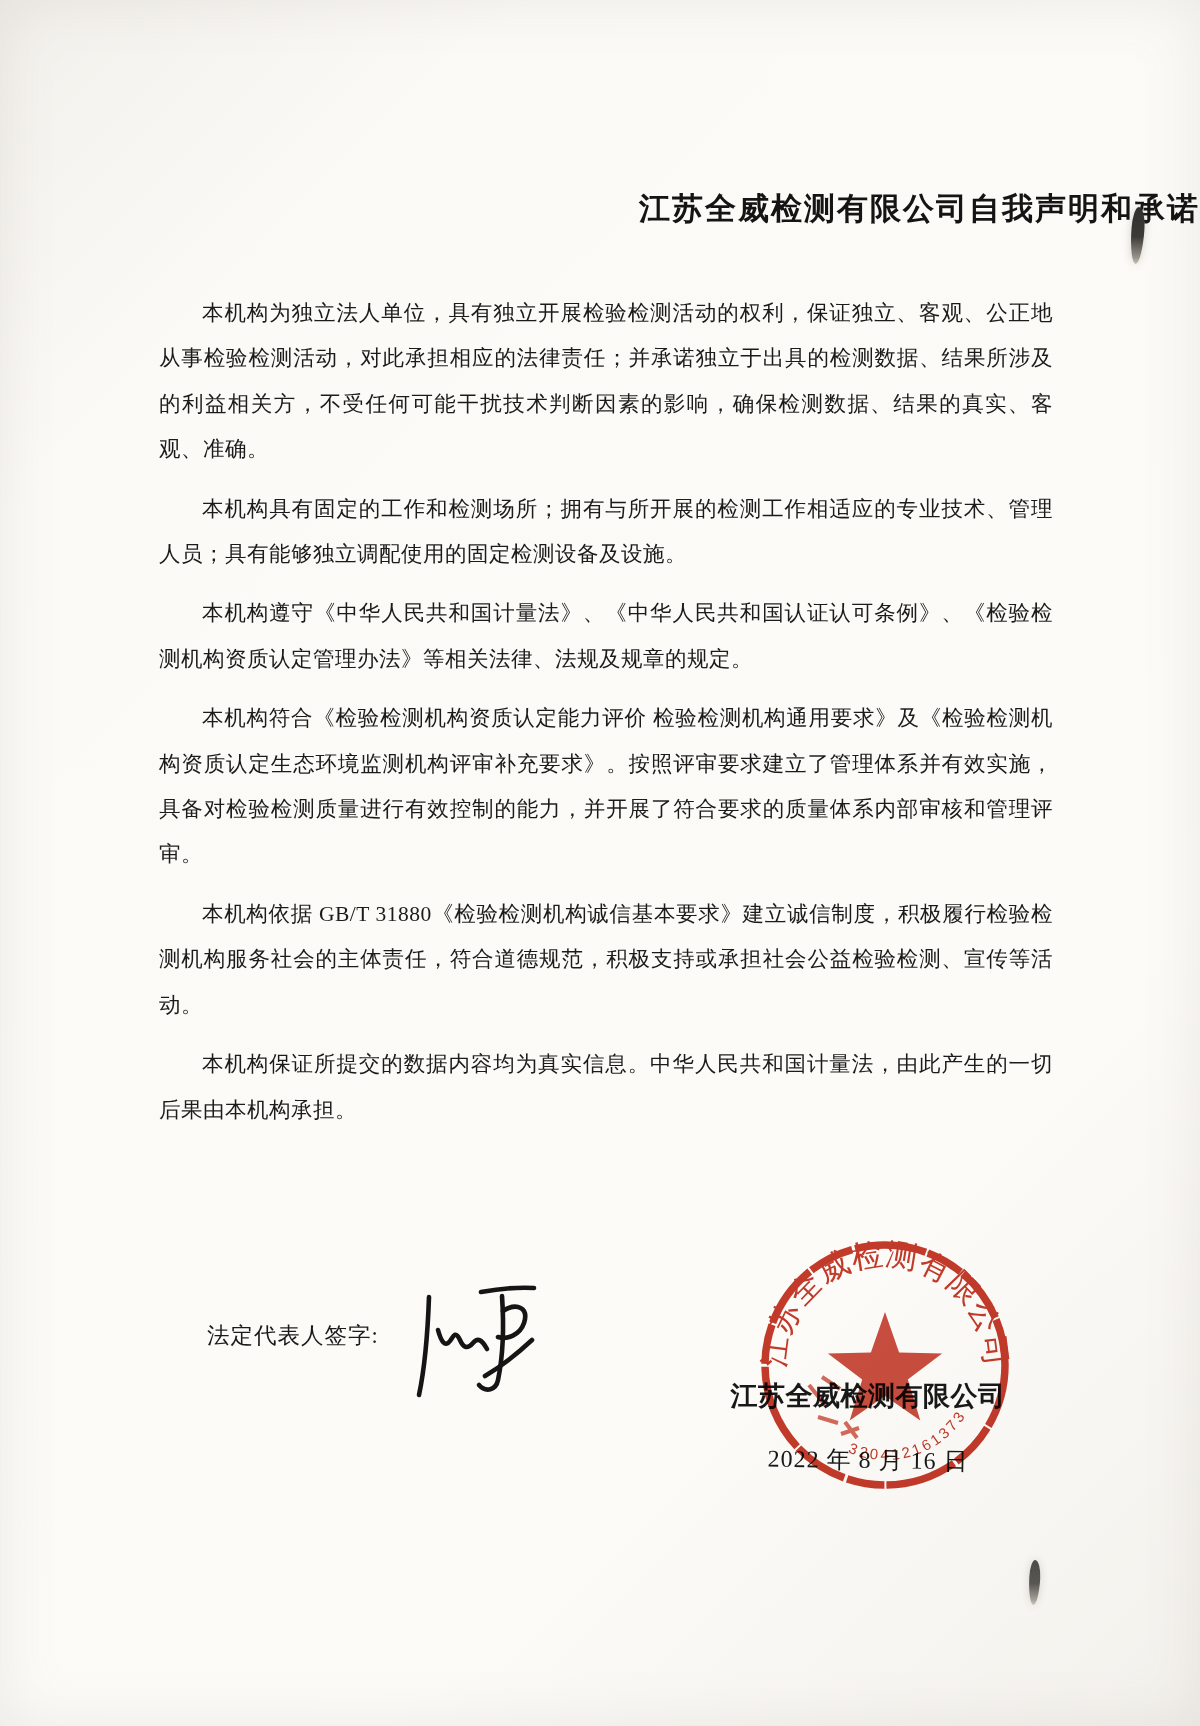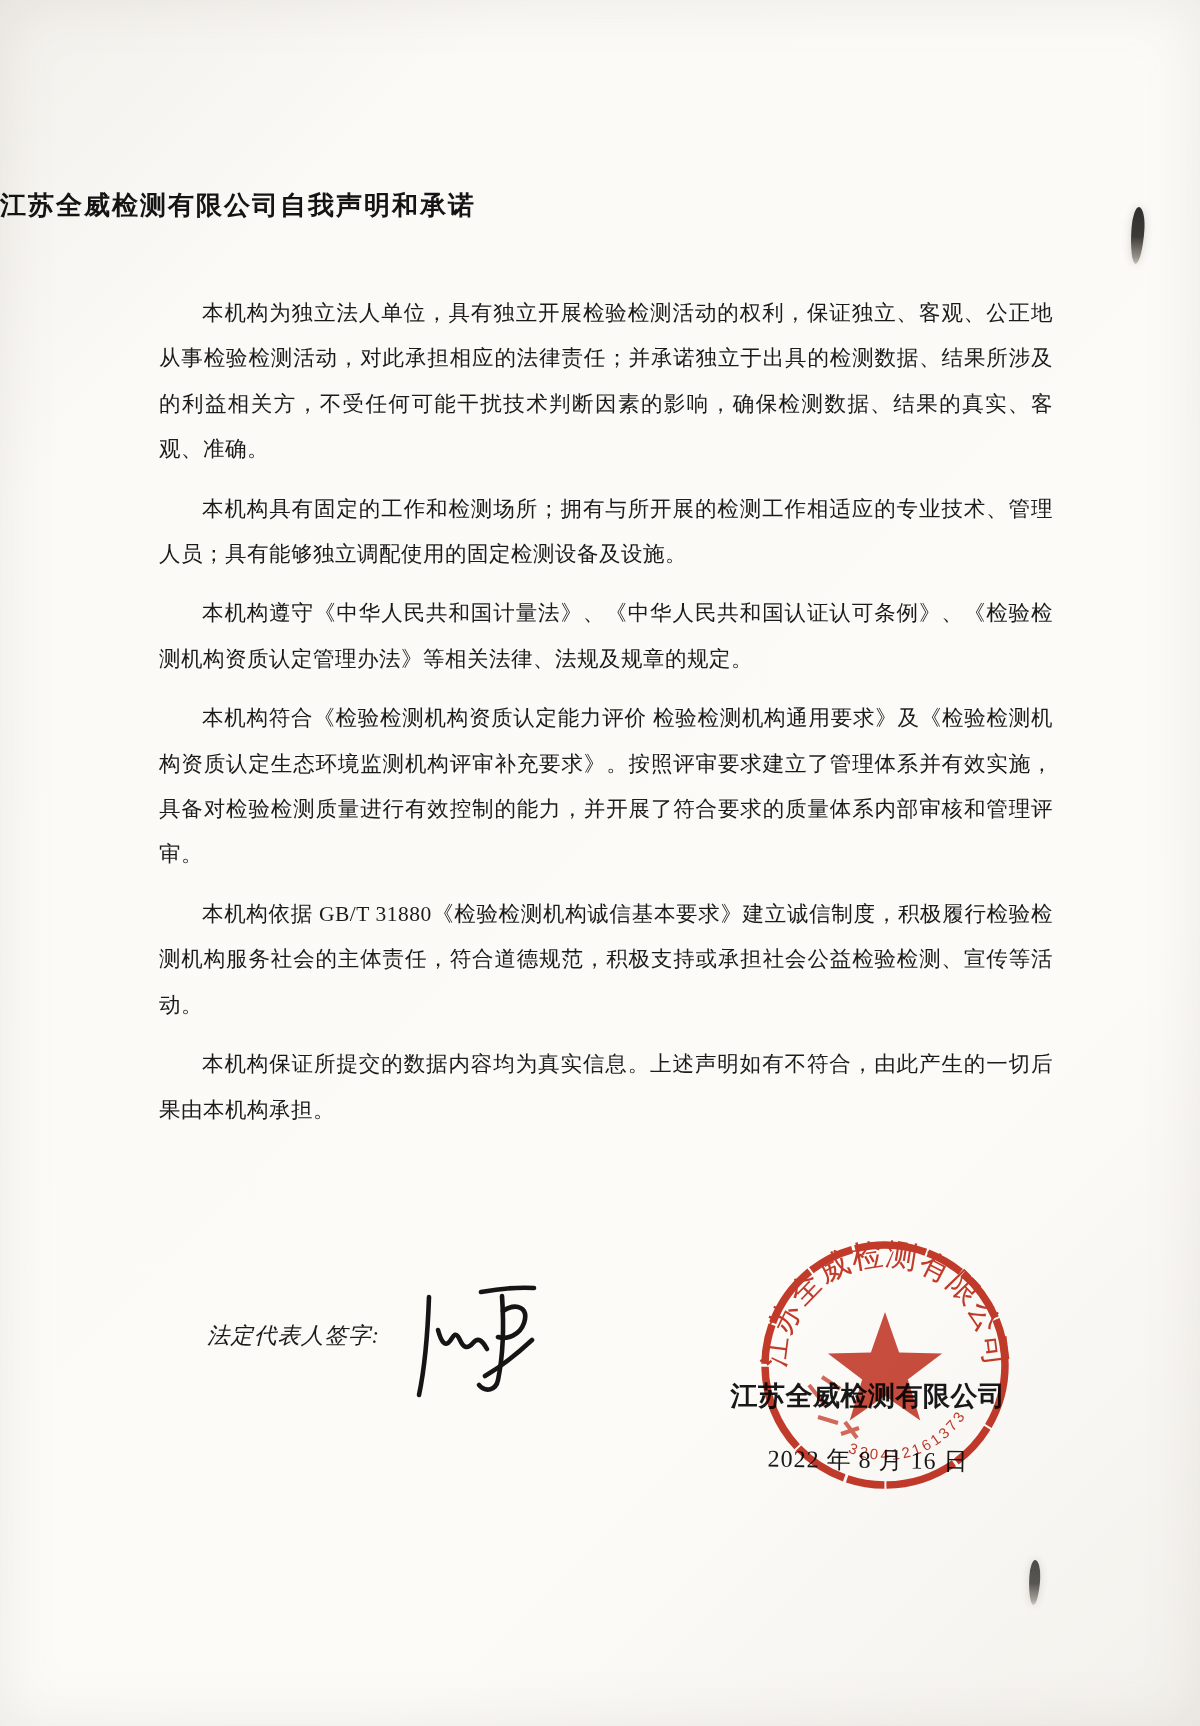--- a/index.html
+++ b/index.html
@@ -11,24 +11,24 @@
     overflow: hidden;
     background:
       linear-gradient(135deg, #f2f0eb 0%, #fbfaf7 18%, #fcfbf8 72%, #f3f1ec 100%);
     box-shadow: inset 0 0 60px rgba(120,115,105,0.12);
     font-family: "Liberation Serif", serif;
     color: #1c1c1c;
   }
   .doc-title {
     position: absolute;
     top: 188px; left: 0; right: 0;
-    text-align: left;
+    text-align: right;
     font-family: "Liberation Sans", sans-serif;
     font-weight: 700;
-    font-size: 26px;
+    font-size: 31px;
     letter-spacing: 2px;
     color: #141414;
   }
   .body-text {
     position: absolute;
     top: 277px;
     left: 145px;
     width: 922px;
     font-size: 21.5px;
     line-height: 45.4px;
@@ -37,21 +37,20 @@
     color: #1b1b1b;
   }
   .body-text p { margin: 14px; text-indent: 2em; }
   .sig-label {
     position: absolute;
     left: 207px;
     top: 1320px;
     font-size: 22.5px;
     letter-spacing: 1px;
     color: #1b1b1b;
-    font-style: italic;
   }
   .sig-svg {
     position: absolute;
     left: 406px;
     top: 1280px;
   }
   .sig-svg path {
     fill: none;
     stroke: #151515;
     stroke-width: 4.6;
@@ -102,21 +101,21 @@
 <div class="page">
 
   <div class="doc-title">江苏全威检测有限公司自我声明和承诺</div>
 
   <div class="body-text">
     <p>本机构为独立法人单位，具有独立开展检验检测活动的权利，保证独立、客观、公正地从事检验检测活动，对此承担相应的法律责任；并承诺独立于出具的检测数据、结果所涉及的利益相关方，不受任何可能干扰技术判断因素的影响，确保检测数据、结果的真实、客观、准确。</p>
     <p>本机构具有固定的工作和检测场所；拥有与所开展的检测工作相适应的专业技术、管理人员；具有能够独立调配使用的固定检测设备及设施。</p>
     <p>本机构遵守《中华人民共和国计量法》、《中华人民共和国认证认可条例》、《检验检测机构资质认定管理办法》等相关法律、法规及规章的规定。</p>
     <p>本机构符合《检验检测机构资质认定能力评价 检验检测机构通用要求》及《检验检测机构资质认定生态环境监测机构评审补充要求》。按照评审要求建立了管理体系并有效实施，具备对检验检测质量进行有效控制的能力，并开展了符合要求的质量体系内部审核和管理评审。</p>
     <p>本机构依据 GB/T 31880《检验检测机构诚信基本要求》建立诚信制度，积极履行检验检测机构服务社会的主体责任，符合道德规范，积极支持或承担社会公益检验检测、宣传等活动。</p>
-    <p>本机构保证所提交的数据内容均为真实信息。上述声明如有不符合，由此产生的一切后果由本机构承担。</p>
+    <p>本机构保证所提交的数据内容均为真实信息。中华人民共和国计量法，由此产生的一切后果由本机构承担。</p>
   </div>
 
   <div class="sig-label">法定代表人签字:</div>
 
   <svg class="sig-svg" width="150" height="130" viewBox="0 0 150 130">
     <path d="M 75 12 C 92 9, 112 7, 128 8"></path>
     <path d="M 23 17 C 22 45, 20 82, 13 115"></path>
     <path d="M 32 50 C 35 61, 39 68, 44 61 C 48 55, 50 51, 54 60 C 57 67, 61 70, 67 63 C 72 57, 76 60, 81 69"></path>
     <path d="M 96 16 C 98 45, 97 76, 92 100 C 90 110, 80 113, 73 105"></path>
     <path d="M 97 31 C 111 22, 123 28, 118 43 C 114 55, 101 60, 92 57"></path>

